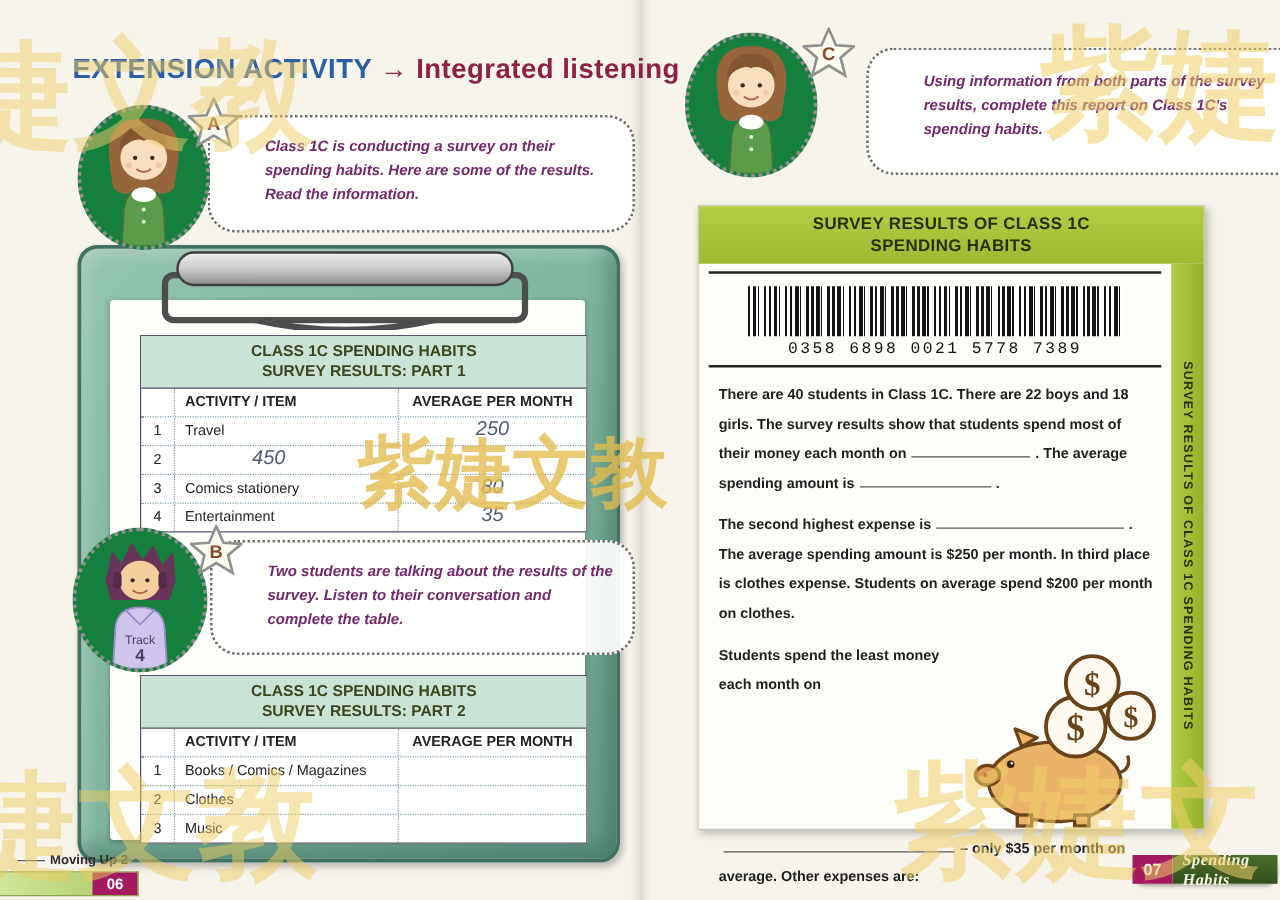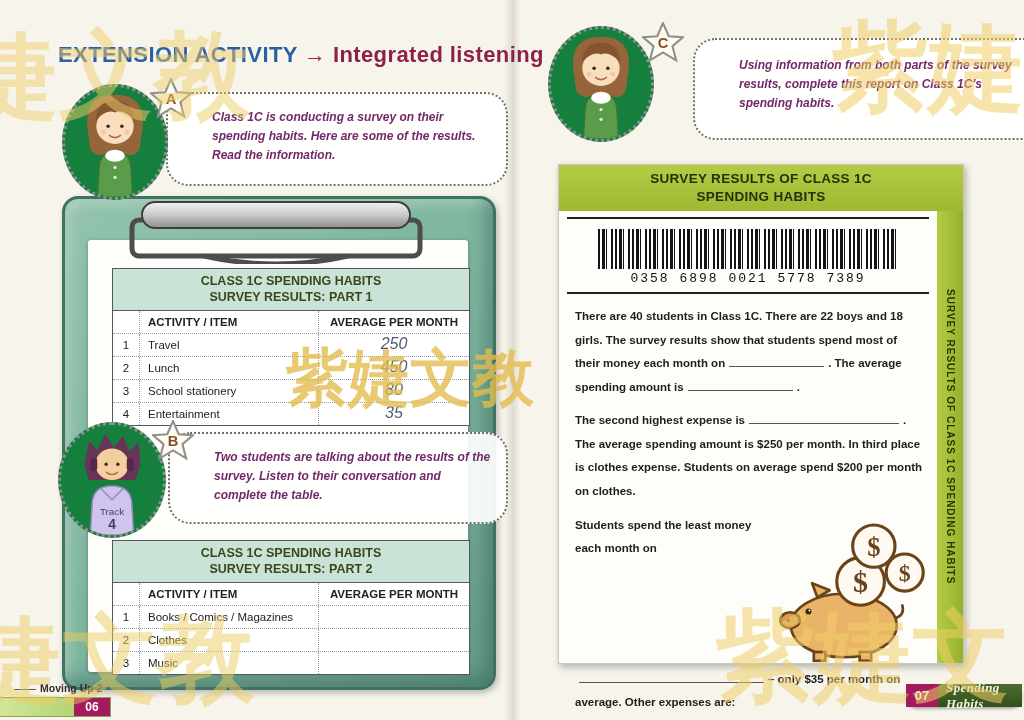--- a/index.html
+++ b/index.html
@@ -145,26 +145,25 @@
       <div class="c-item">ACTIVITY / ITEM</div>
       <div class="c-val">AVERAGE PER MONTH</div>
     </div>
     <div class="trow">
       <div class="c-num">1</div>
       <div class="c-item">Travel</div>
       <div class="c-val hand">250</div>
     </div>
     <div class="trow">
       <div class="c-num">2</div>
-      <div class="c-item">Lunch</div>
       <div class="c-val hand">450</div>
     </div>
     <div class="trow">
       <div class="c-num">3</div>
-      <div class="c-item">School stationery</div>
+      <div class="c-item">Comics stationery</div>
       <div class="c-val hand">80</div>
     </div>
     <div class="trow">
       <div class="c-num">4</div>
       <div class="c-item">Entertainment</div>
       <div class="c-val hand">35</div>
     </div>
   </div>
 
   <div class="avatar" style="left:58px;top:422px;width:102px;height:110px;">

